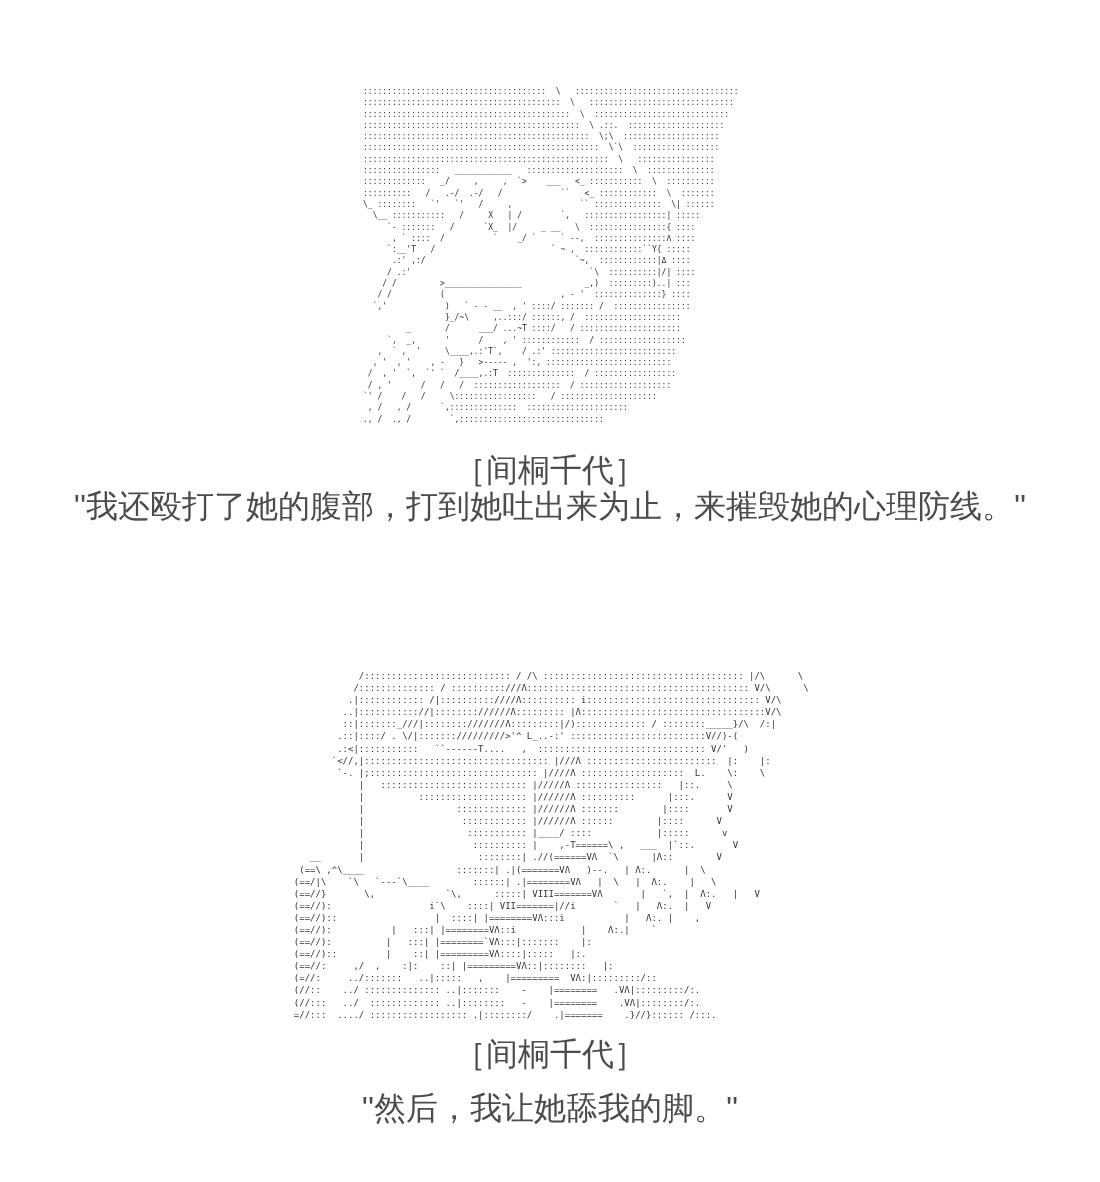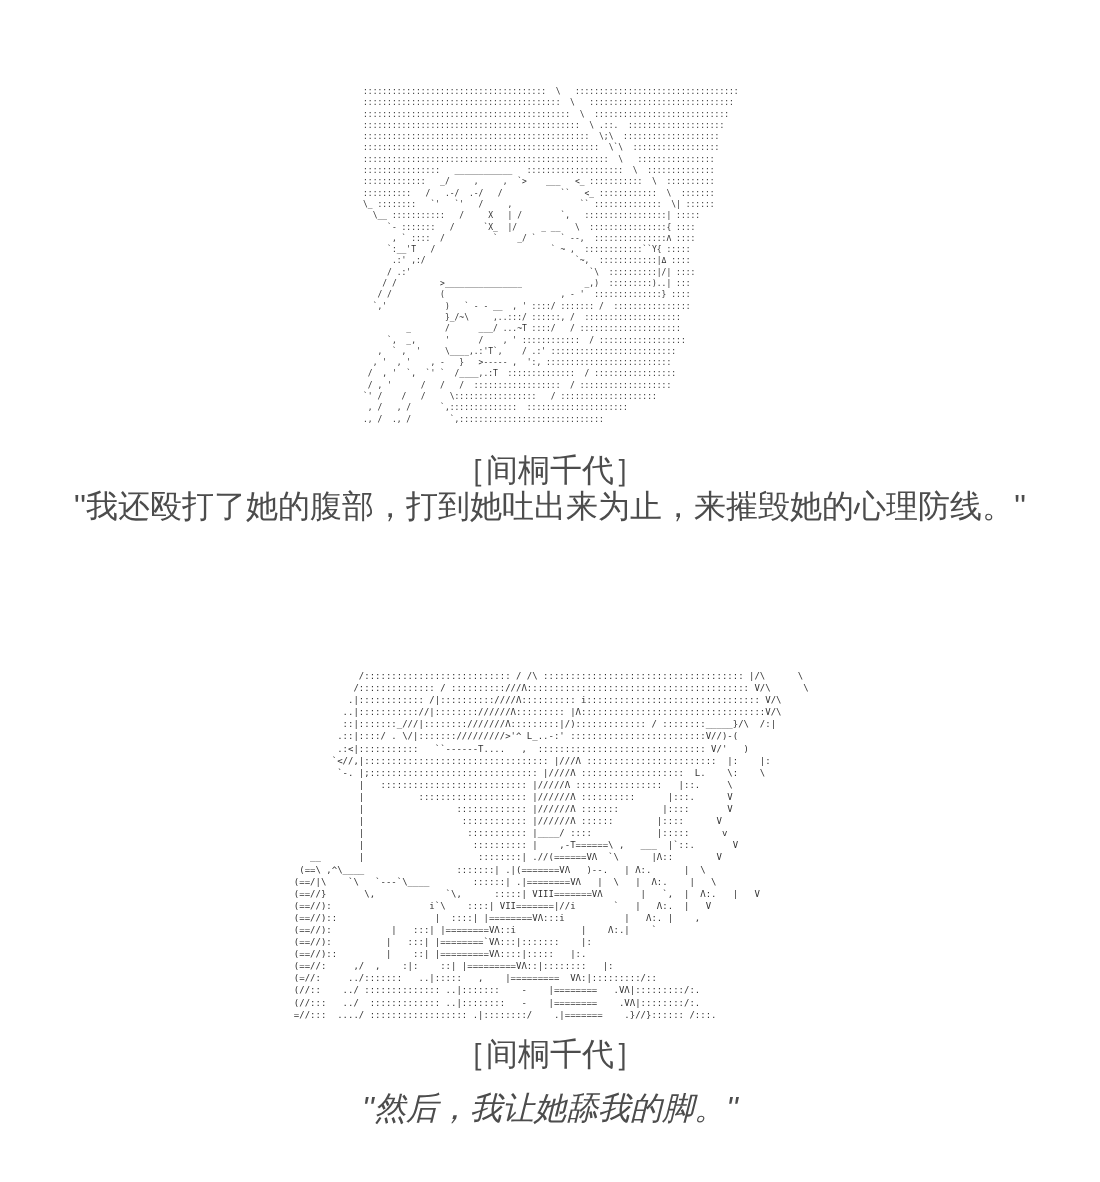--- a/index.html
+++ b/index.html
@@ -38,21 +38,21 @@
     width: 100%;
     text-align: center;
     color: #4c4c4c;
     font-size: 32px;
     line-height: 36px;
     white-space: nowrap;
   }
   #caption1 { top: 452px; }
   #dialogue1 { top: 488px; }
   #caption2 { top: 1036px; }
-  #dialogue2 { top: 1090px; font-style: italic; }
+  #dialogue2 { top: 1090px; }
 </style>
 </head>
 <body>
 
 <pre id="aa1" class="aa">::::::::::::::::::::::::::::::::::::::  \   ::::::::::::::::::::::::::::::::::
 :::::::::::::::::::::::::::::::::::::::::  \   ::::::::::::::::::::::::::::::
 :::::::::::::::::::::::::::::::::::::::::::  \  ::::::::::::::::::::::::::::
 :::::::::::::::::::::::::::::::::::::::::::::  \ .::.  ::::::::::::::::::::
 :::::::::::::::::::::::::::::::::::::::::::::::  \;\  ::::::::::::::::::::
 :::::::::::::::::::::::::::::::::::::::::::::::::  \`\  ::::::::::::::::::

